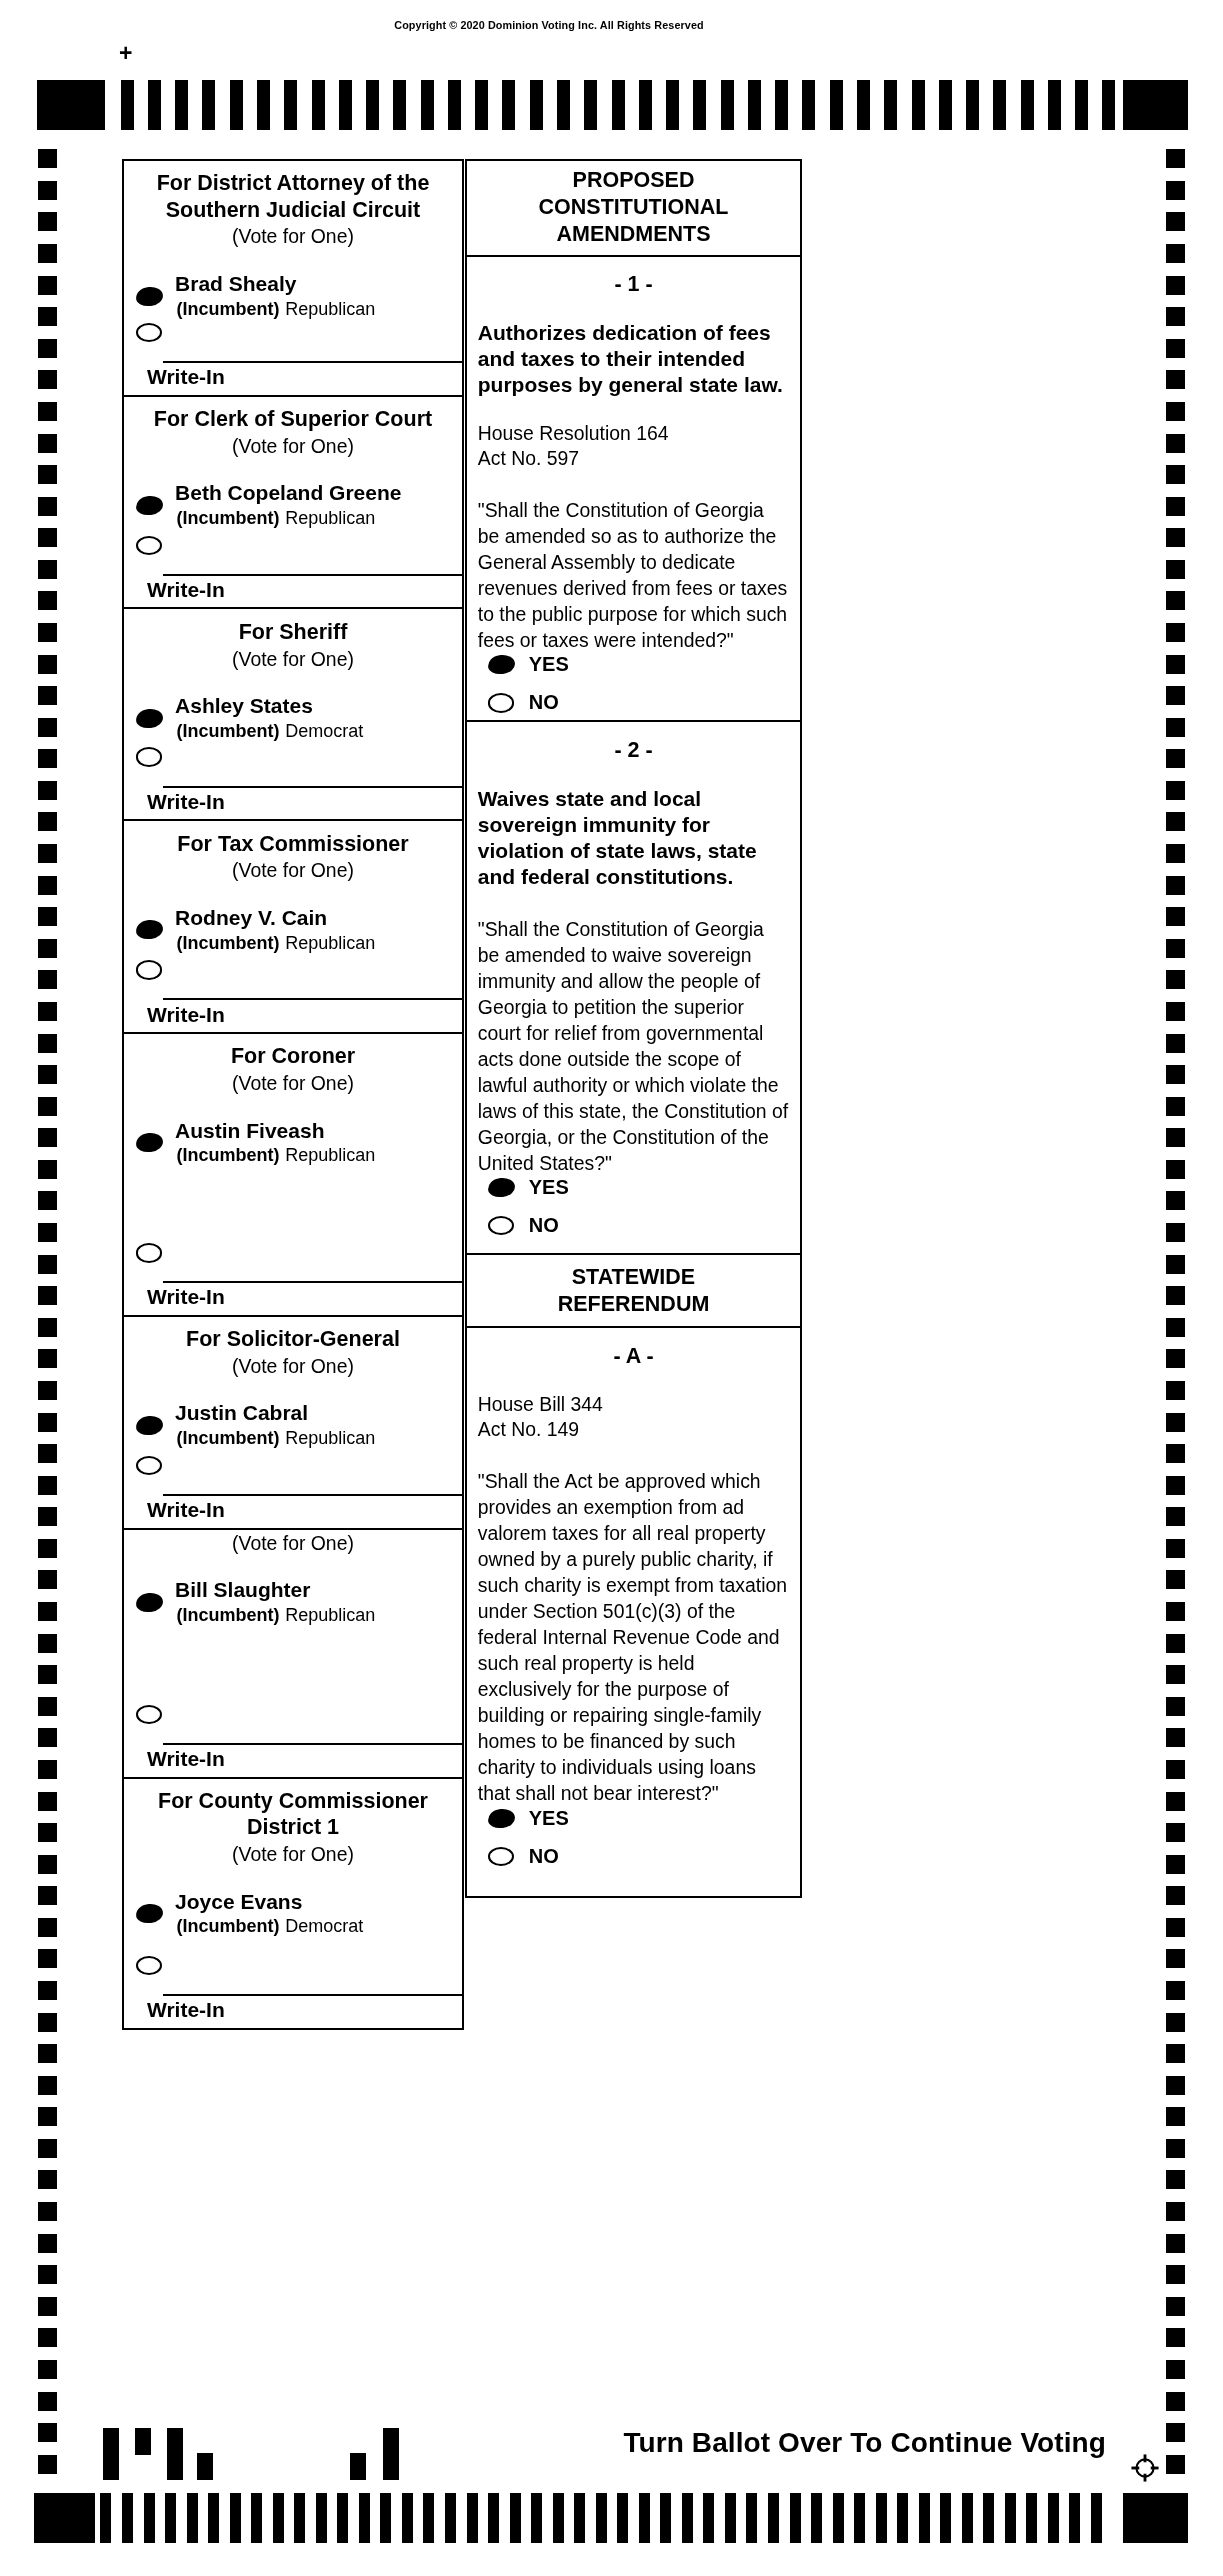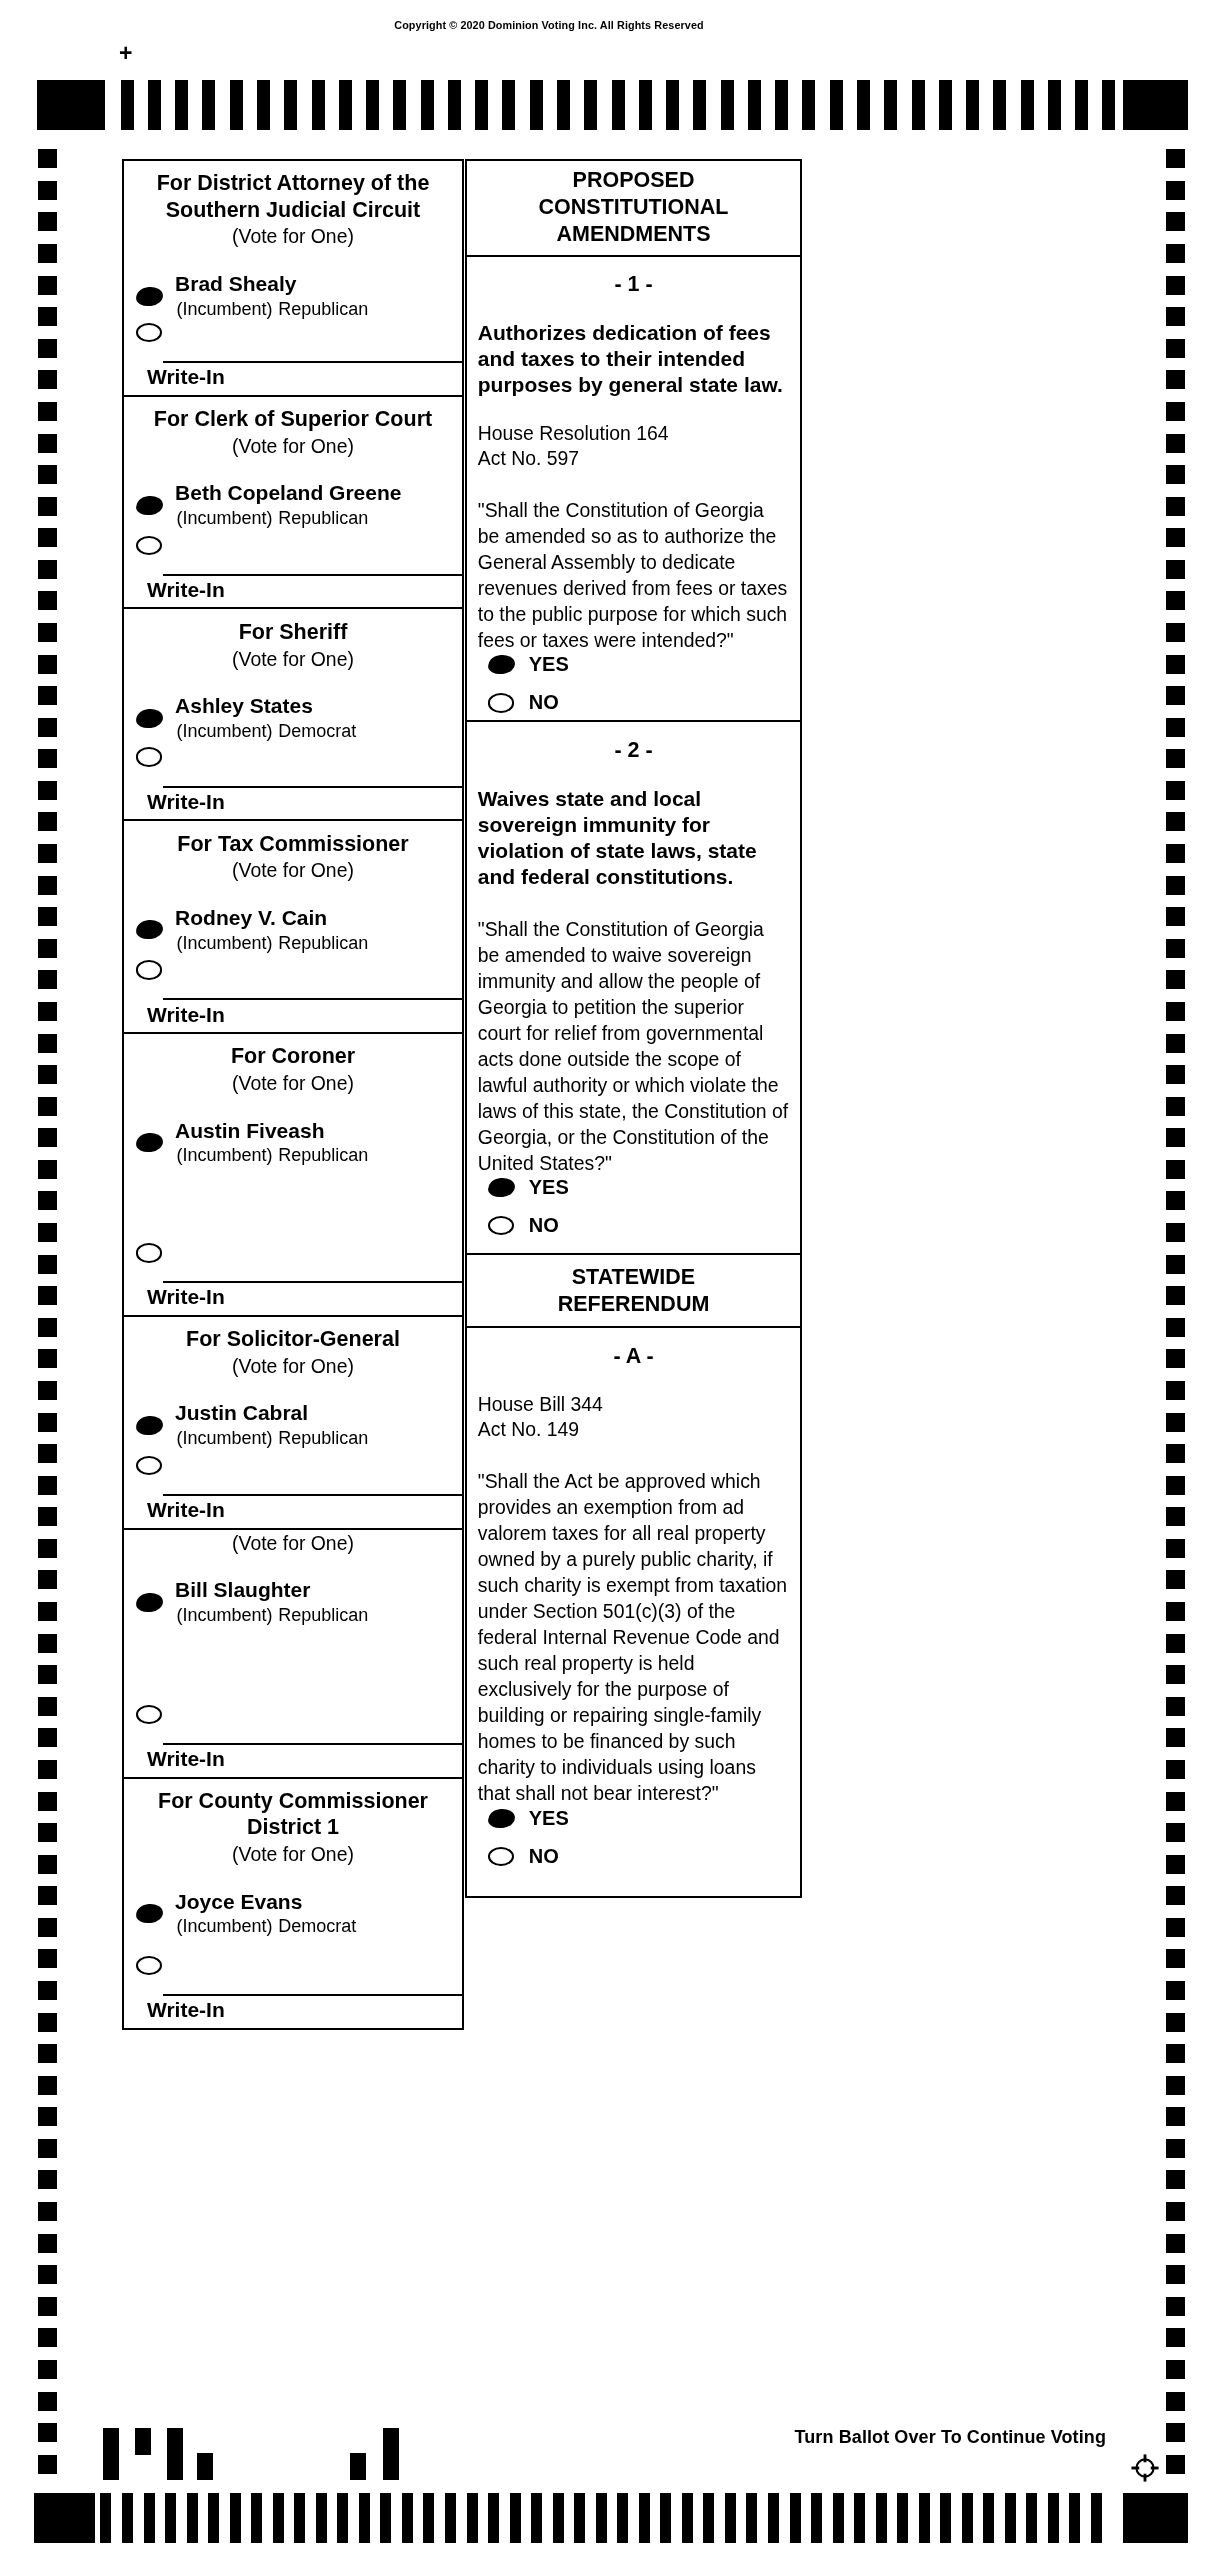--- a/index.html
+++ b/index.html
@@ -17,37 +17,37 @@
          display:flex; flex-direction:column; }
   .contest-title { text-align:center; font-weight:bold; font-size:21.5px; line-height:26.6px; margin-top:9.3px; padding:0 7.2px; }
   .instruction   { text-align:center; font-size:19.4px; margin-top:2.2px; }
   .candidate { display:flex; align-items:center; margin:24.4px 7.2px 0 11.5px; }
   .oval { flex:0 0 auto; width:26.6px; height:19.4px; border:2.2px solid #000; border-radius:50%;
           box-sizing:border-box; background:#fff; }
   .oval.filled { background:#000; border-radius:48% 52% 50% 50% / 56% 50% 50% 44%; transform:rotate(-6deg); }
   .cand-text { margin-left:13px; }
   .cand-name { font-weight:bold; font-size:21px; line-height:21.5px; }
   .cand-party { font-size:18px; margin-top:4.3px; margin-left:1.4px; }
-  .cand-party .inc { font-weight:normal; margin-right:5.7px; }
+  .cand-party .inc { font-weight:bold; margin-right:5.7px; }
   .writein-group { margin-top:auto; }
   .writein-oval { margin:0 0 18.7px 11.5px; }
   .writein-line { border-top:2.2px solid #000; margin-left:39px; }
   .writein-label { font-weight:bold; font-size:21px; margin:2.2px 0 5.7px 23px; }
   .col-header { justify-content:center; text-align:center; font-weight:bold; font-size:21.5px;
                 line-height:27px; padding:7.2px 0; }
   .measure { padding:8.6px 10.8px 7.2px; }
   .measure-number { text-align:center; font-weight:bold; font-size:21.5px; margin-top:7.2px; }
   .measure-summary { font-weight:bold; font-size:21px; line-height:26px; margin-top:23px; }
   .measure-authority { font-size:19.4px; line-height:25px; margin-top:23px; }
   .measure-question { font-size:19.4px; line-height:26px; margin-top:26px; }
   .choices { margin-top:auto; padding-bottom:5.7px; }
   .choice-row { display:flex; align-items:center; margin:0 0 15px 10px; }
   .choice-label { font-weight:bold; font-size:20px; margin-left:14.4px; }
   .footer-note { position:absolute; top:2427px; left:431px; width:675px; text-align:right;
-                 font-weight:bold; font-size:18px; letter-spacing:0.1px; }
+                 font-weight:bold; font-size:28px; letter-spacing:0.1px; }
   .reg-target { position:absolute; left:1130px; top:2453px; }
   .barcode-bar { position:absolute; background:#000; width:16px; }
   .barcode-num { position:absolute; left:399px; top:2439px; font-size:13.6px; font-weight:bold;
                  transform:rotate(90deg); transform-origin:left top; }
 </style>
 </head>
 <body>
 
 <div class="sheet">
   <div class="copyright">Copyright © 2020 Dominion Voting Inc. All Rights Reserved</div>

